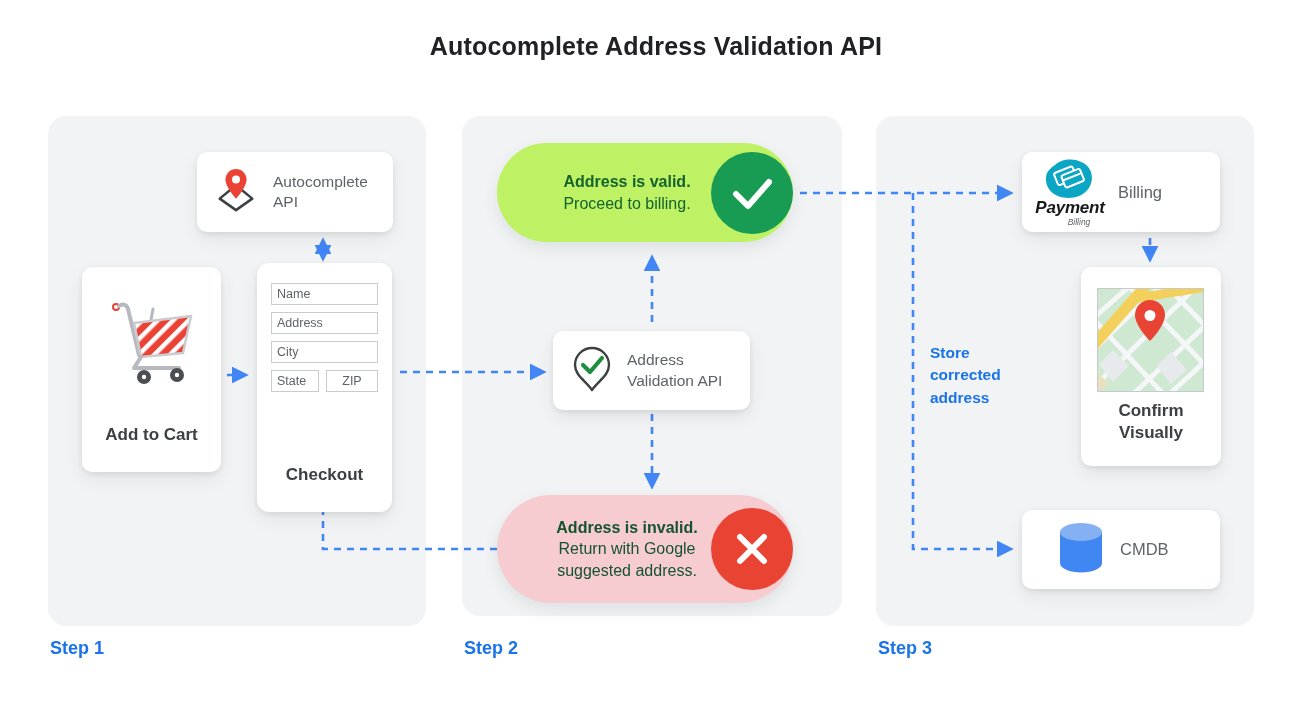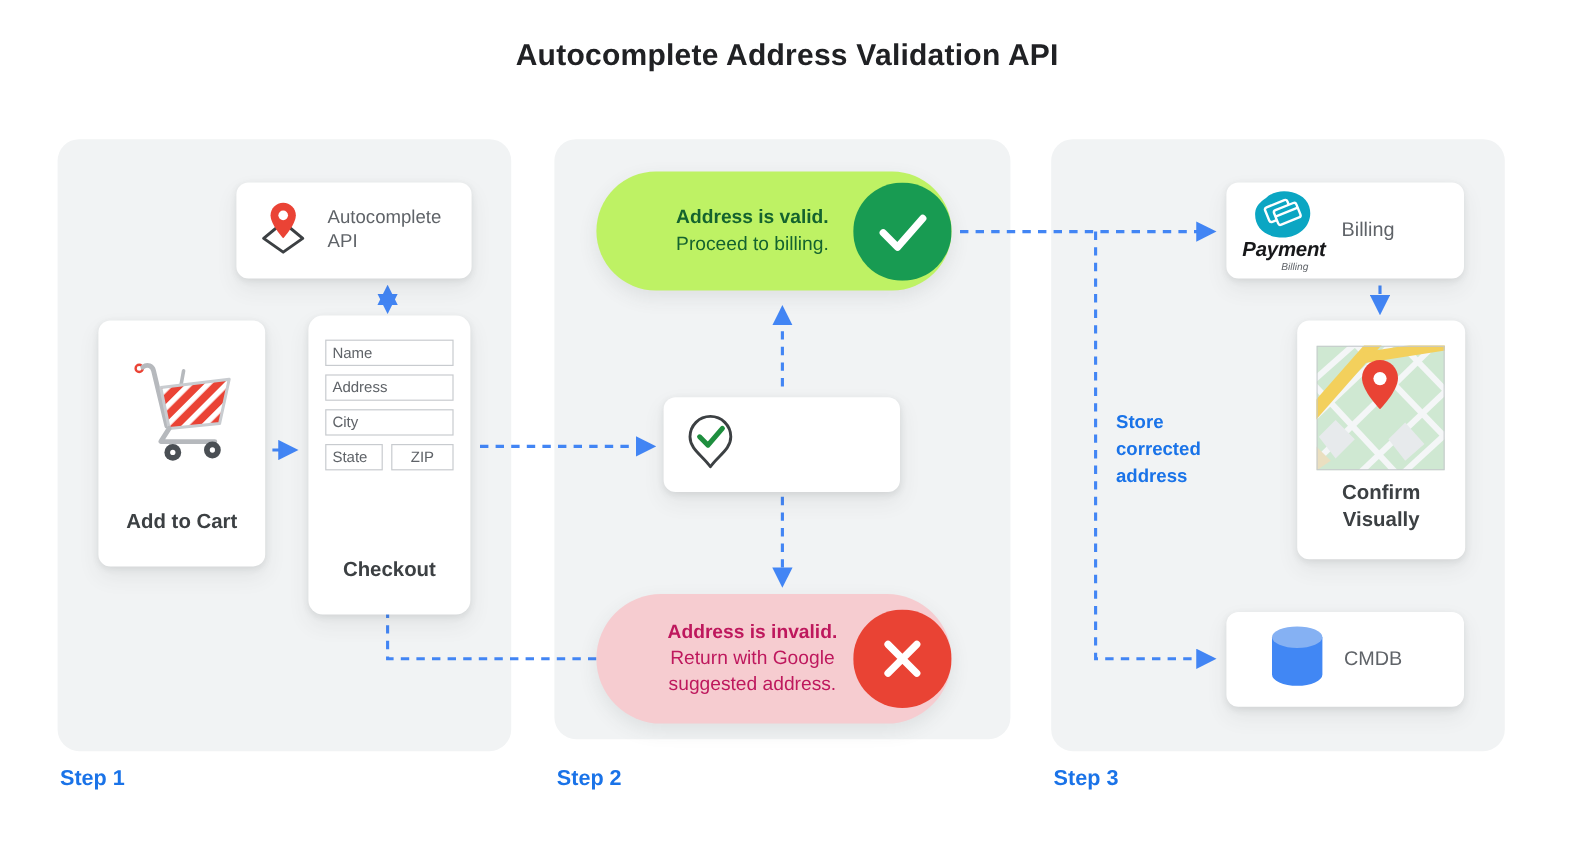--- a/index.html
+++ b/index.html
@@ -35,21 +35,21 @@
   .field-row{display:flex;gap:7px;}
   .field-row .field{margin-bottom:0;}
   #field-state{width:36px;} #field-zip{flex:1;text-align:center;}
 
   .pill{position:absolute;border-radius:54px;box-shadow:0 6px 16px rgba(60,64,67,.10);}
   #valid-banner{left:497px;top:143px;width:296px;height:99px;background:#bef264;}
   #invalid-banner{left:497px;top:495px;width:296px;height:108px;background:#f6ccd0;}
   .pill-text{position:absolute;left:40px;top:0;height:100%;width:180px;display:flex;
              flex-direction:column;justify-content:center;text-align:center;line-height:1.32;}
   #valid-banner .pill-text{color:#14632e;font-size:16px;}
-  #invalid-banner .pill-text{color:#be185d;font-size:16px;}
+  #invalid-banner .pill-text{color:#14532d;font-size:16px;}
   .pill-text b{font-weight:bold;}
   .pill-circle{position:absolute;right:0;top:50%;transform:translateY(-50%);width:82px;height:82px;}
 
   #map-thumb{position:absolute;left:16px;top:21px;}
   #confirm-card{left:1081px;top:267px;width:140px;height:199px;}
   #confirm-card .card-caption{bottom:22px;padding:0 24px;width:calc(100% - 48px);}
 
   .logo-block{width:64px;display:flex;flex-direction:column;align-items:center;}
   .logo-line1{font-size:17px;font-weight:bold;font-style:italic;color:#17181a;margin-top:-2px;letter-spacing:-.2px;}
   .logo-line2{font-size:8.5px;color:#5f6368;margin-top:-1px;margin-left:18px;font-style:italic;}
@@ -146,20 +146,21 @@
     </span>
   </div>
 
   <div class="card hcard" id="validation-card">
     <span>
       <svg width="42" height="46" viewBox="0 0 42 46">
         <path d="M21 2 C11.6 2 4 9.6 4 19 c0 10.5 11 16 17 25 c6 -9 17 -14.5 17 -25 C38 9.6 30.4 2 21 2 Z" fill="#fff" stroke="#3c4043" stroke-width="2.4" stroke-linejoin="round"></path>
         <path d="M12 19 l7 7 L31 12" stroke="#1e8e3e" stroke-width="4.2" fill="none" stroke-linecap="round" stroke-linejoin="round"></path>
       </svg>
     </span>
+    <span class="api-label">Address Validation API</span>
   </div>
 
   <div class="pill" id="invalid-banner">
     <div class="pill-text">
       <b>Address is invalid.</b>
       <span>Return with Google suggested address.</span>
     </div>
     <span class="pill-circle">
       <svg width="82" height="82" viewBox="0 0 82 82">
         <circle cx="41" cy="41" r="41" fill="#e94334"></circle>

